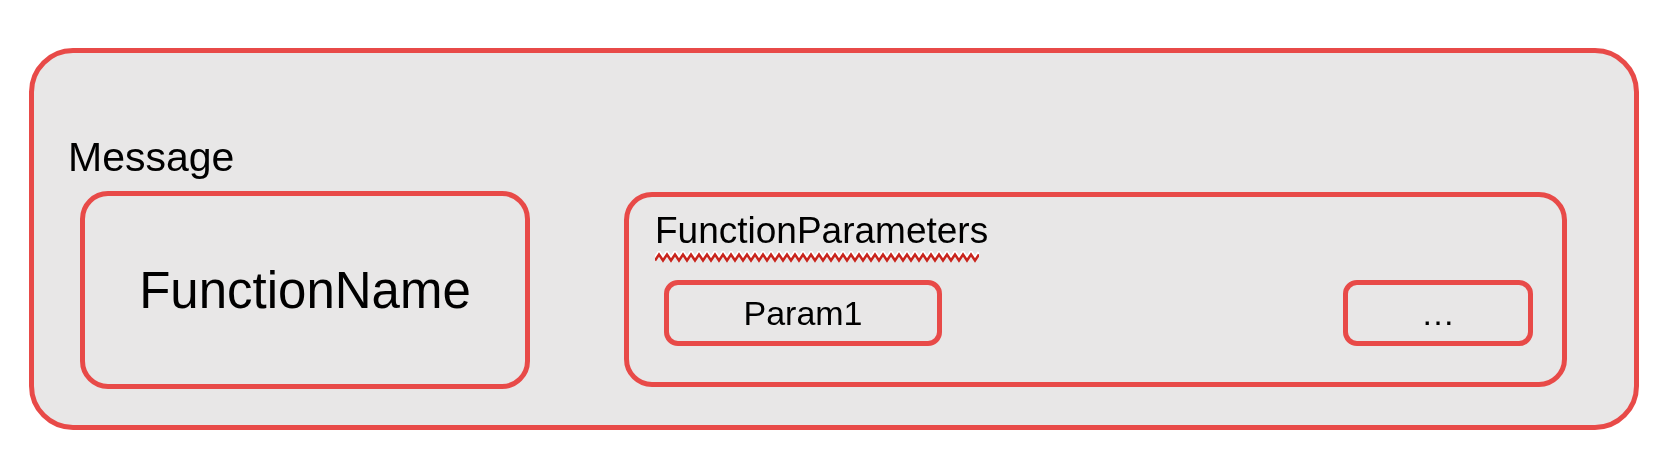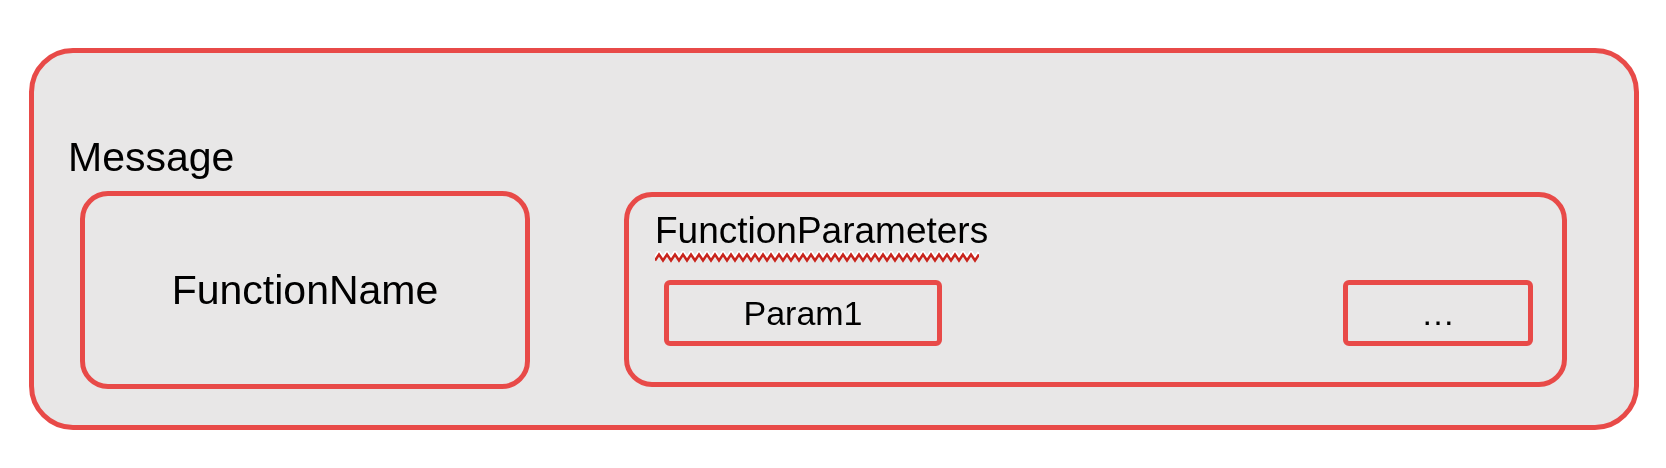--- a/index.html
+++ b/index.html
@@ -40,21 +40,21 @@
     white-space: nowrap;
     margin-top: 48px;
   }
   .function-name-box {
     left: 46px; top: 138px;
     width: 450px; height: 198px;
     border-radius: 28px;
     display: flex; align-items: center; justify-content: center;
   }
   .function-name-box .center-label {
-    font-size: 41px;
+    font-size: 51px;
     white-space: nowrap;
   }
   .function-params-box {
     left: 590px; top: 139px;
     width: 943px; height: 195px;
     border-radius: 28px;
     padding-left: 21px;
   }
   .fp-label-wrap {
     position: absolute;
@@ -62,21 +62,21 @@
   }
   .fp-label {
     display: block;
     font-size: 37px;
     line-height: 1.1;
     white-space: nowrap;
   }
   .squiggle { display: block; margin-top: -1px; }
   .param-box {
     top: 83px; height: 66px;
-    border-radius: 6px;
+    border-radius: 14px;
     display: flex; align-items: center; justify-content: center;
   }
   .param-box .center-label {
     font-size: 34px;
     white-space: nowrap;
   }
   .param1 { left: 35px;  width: 278px; }
   .param2 { left: 372px; width: 286px; }
   .param-more { left: 714px; width: 190px; }
 </style>

